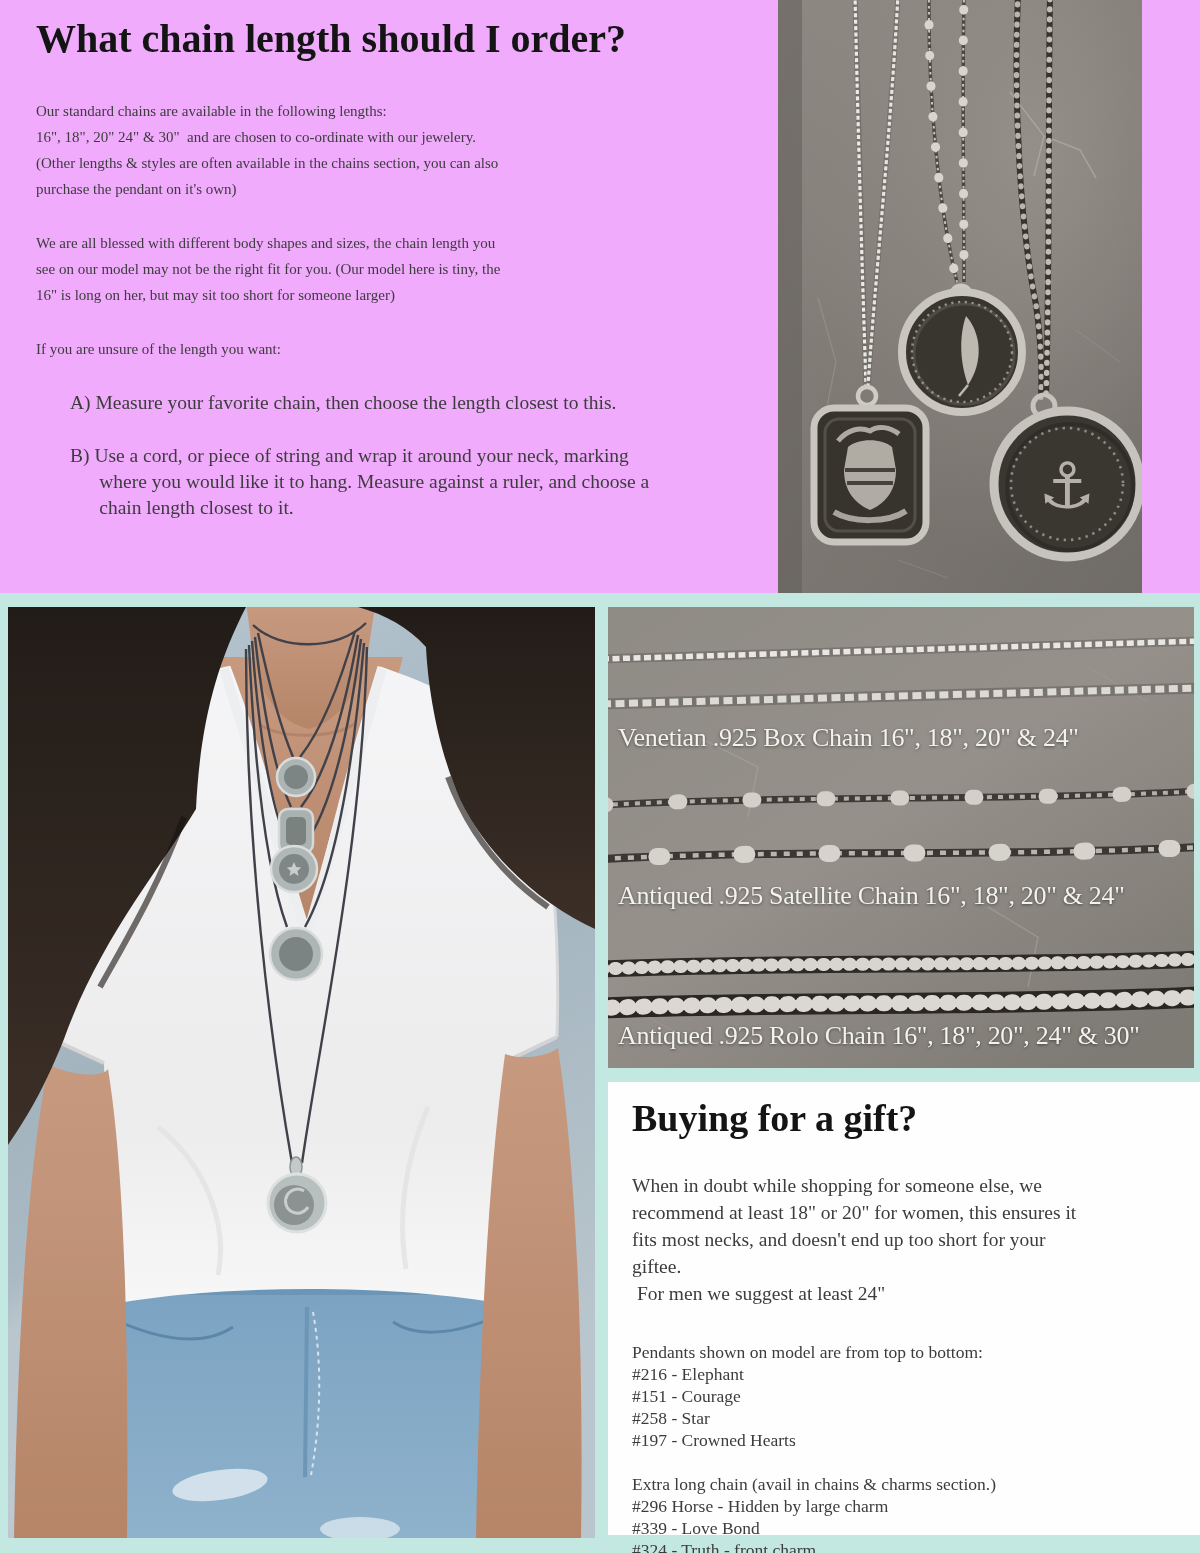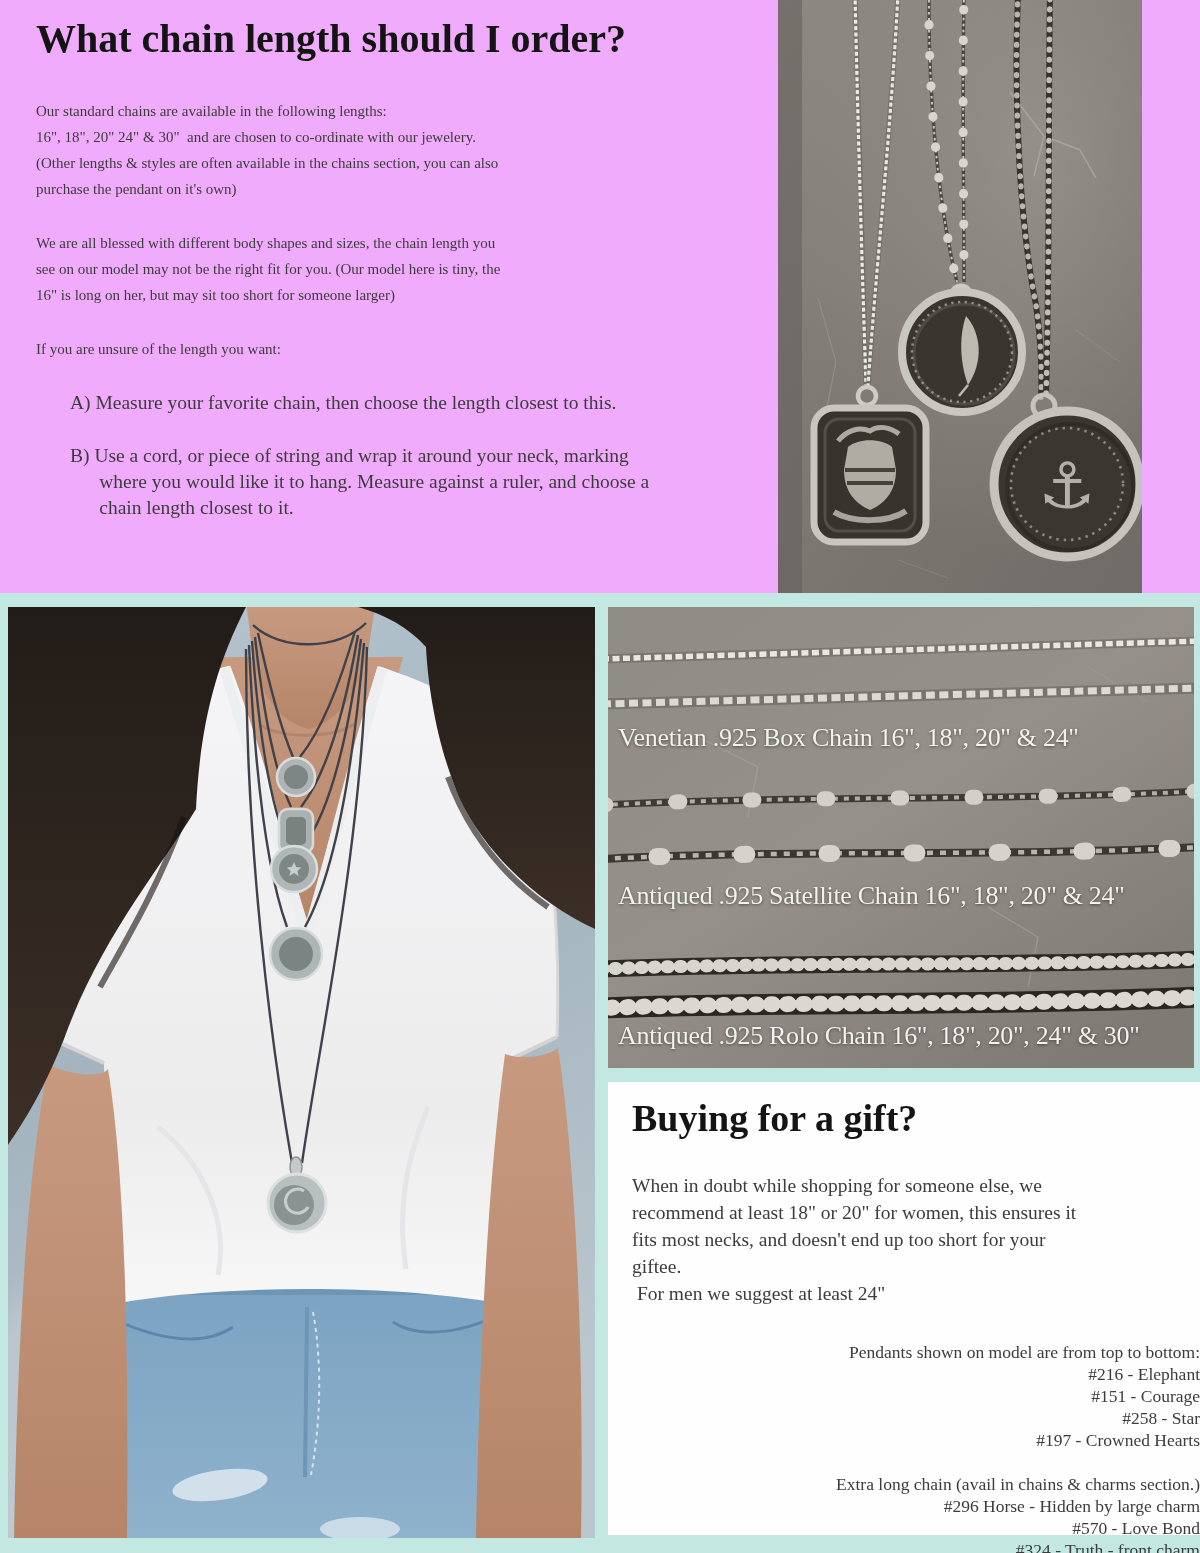--- a/index.html
+++ b/index.html
@@ -43,21 +43,21 @@
   .chain-label.l3{top:414px;}
 
   
   .gift{
     position:absolute;left:608px;top:489px;width:592px;height:453px;
     background:#fefefe;box-sizing:border-box;padding:6px 0 0 24px;
   }
   .gift-title{font-size:38px;font-weight:700;color:#141414;margin:8px 0 32px 0;}
   .gift-para{white-space:pre-wrap;font-size:19.5px;line-height:27px;width:552px;margin:0 0 34px 0;}
   .plist{font-size:17.5px;line-height:22px;}
-  .plist div{white-space:pre-wrap;text-align:right;}
+  .plist div{white-space:pre-wrap;}
   .plist .gap{height:22px;}
 </style>
 </head>
 <body>
 
 <div class="page">
 
   <div class="intro">
     <h1 class="main-title">What chain length should I order?</h1>
     <p class="para">Our standard chains are available in the following lengths:
@@ -313,19 +313,19 @@
  For men we suggest at least 24"</p>
       <div class="plist">
         <div>Pendants shown on model are from top to bottom:</div>
         <div>#216 - Elephant</div>
         <div>#151 - Courage</div>
         <div>#258 - Star</div>
         <div>#197 - Crowned Hearts</div>
         <div class="gap"></div>
         <div>Extra long chain (avail in chains &amp; charms section.)</div>
         <div>#296 Horse - Hidden by large charm</div>
-        <div>#570 - Love Bond</div>
+        <div>#339 - Love Bond</div>
         <div>#324 - Truth - front charm</div>
       </div>
     </div>
 
   </div>
 </div>
 
 </body></html>

